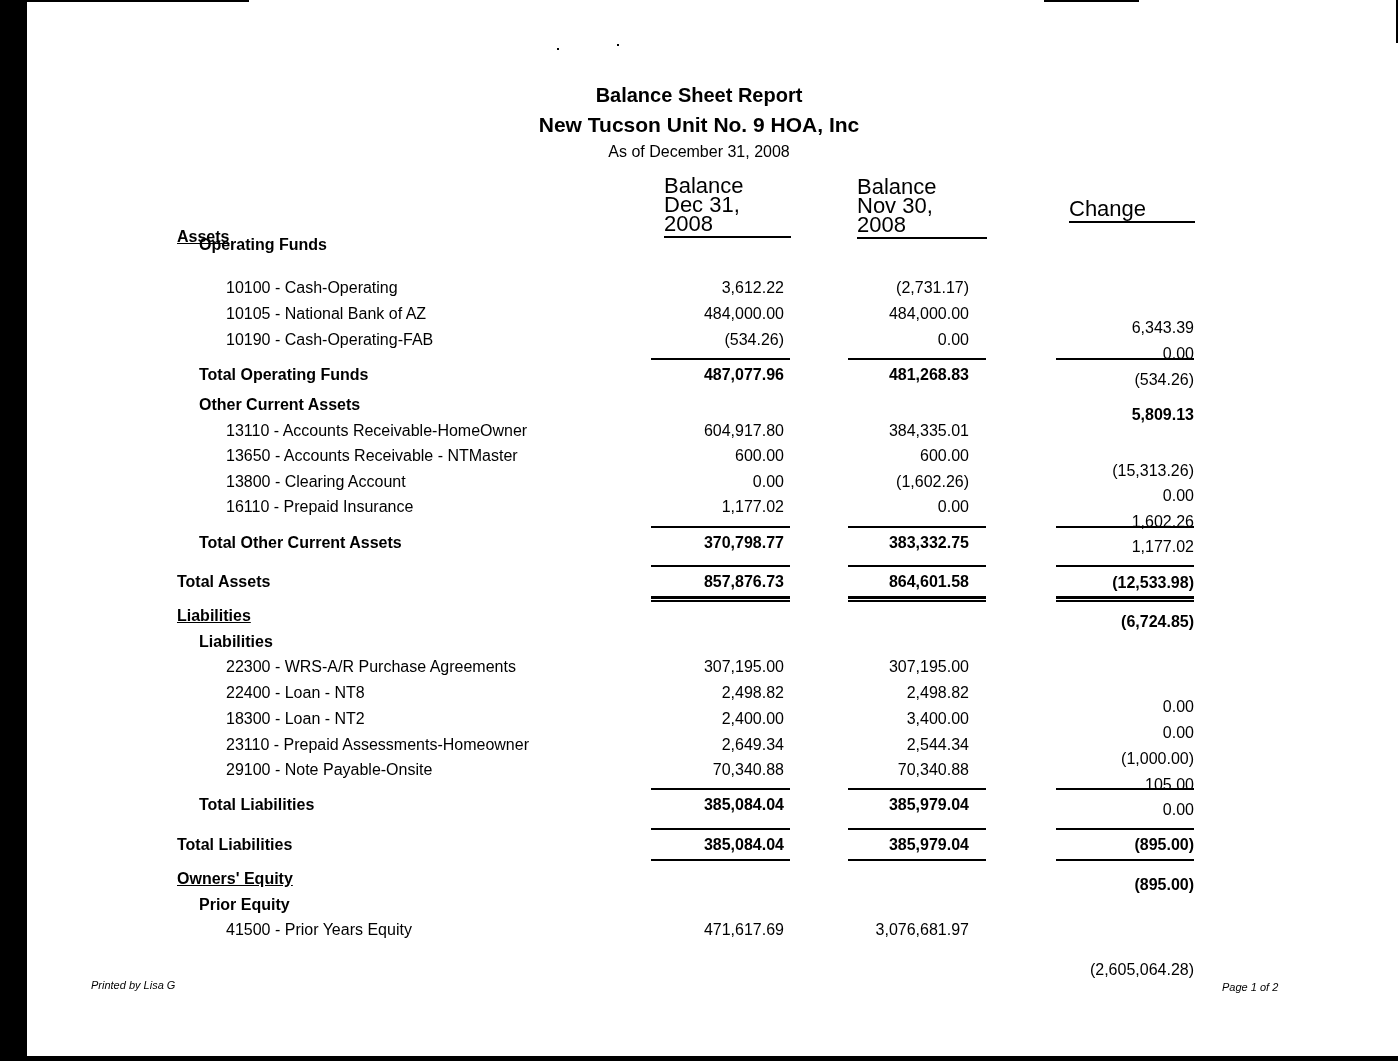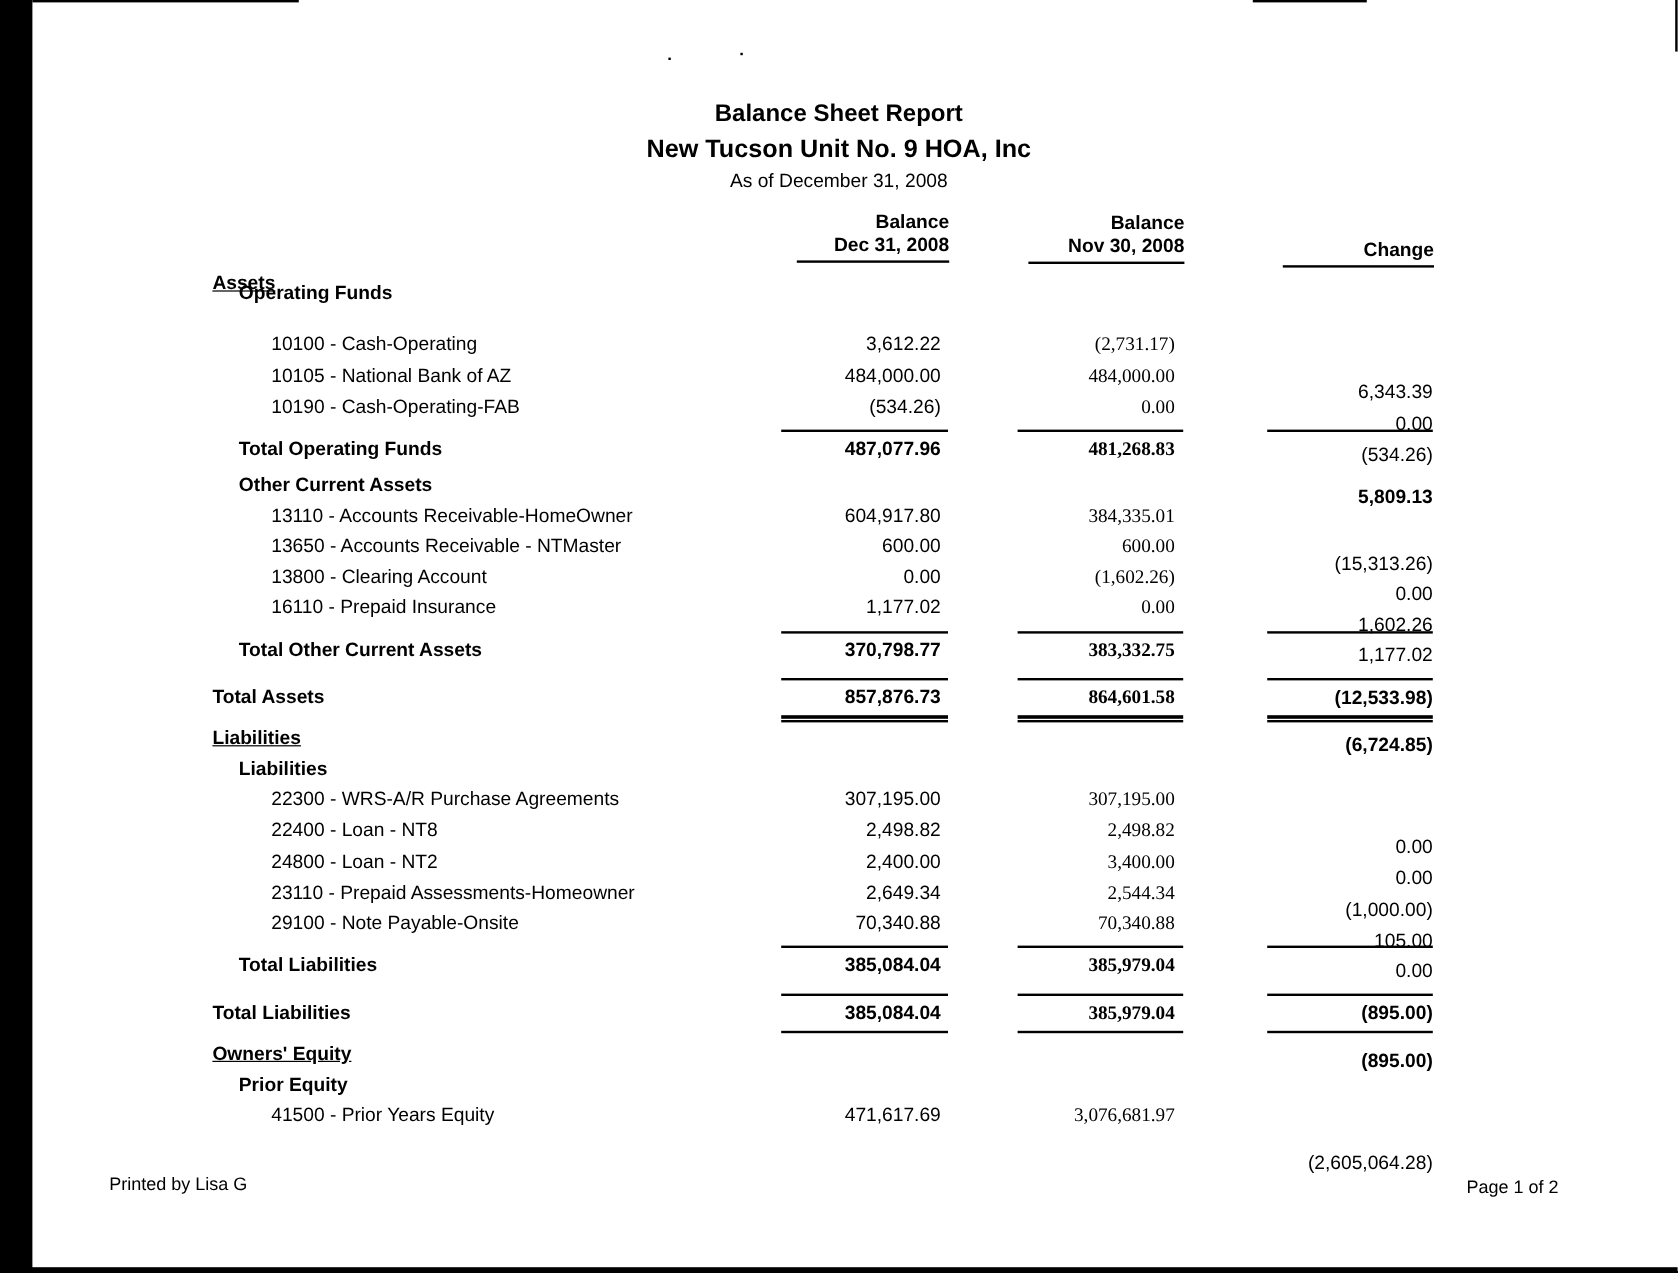--- a/index.html
+++ b/index.html
@@ -14,45 +14,45 @@
   .edge-top-a { left: 27px; top: 0; width: 222px; height: 2px; }
   .edge-top-b { left: 1044px; top: 0; width: 95px; height: 2px; }
   .edge-right { left: 1396px; top: 0; width: 2px; height: 43px; }
   .speck { position: absolute; width: 2px; height: 2px; background: #000; }
 
   .header { position: absolute; left: 0; width: 1398px; text-align: center; }
   .title { top: 84px; font-size: 20px; font-weight: bold; }
   .company { top: 113px; font-size: 21px; font-weight: bold; }
   .asof { top: 143px; font-size: 16px; }
 
-  .colhead { position: absolute; text-align: right; font-weight: bold; font-size: 16px; line-height: 19px; }
+  .colhead { position: absolute; text-align: left; font-weight: normal; font-size: 22px; line-height: 19px; }
   .colhead .rule { position: absolute; left: 0; right: 0; bottom: -5px; height: 2px; background: #000; }
   .ch1 { left: 664px; width: 127px; top: 176px; }
   .ch2 { left: 857px; width: 130px; top: 177px; }
   .ch3 { left: 1069px; width: 126px; top: 199px; }
 
   .row { position: absolute; left: 0; width: 1398px; height: 22px; font-size: 16px; }
   .row .label { position: absolute; white-space: nowrap; }
   .lvl0 { left: 177px; }
   .lvl1 { left: 199px; }
   .lvl2 { left: 226px; }
   .row.bold .label, .row.bold .amt { font-weight: bold; }
   .section .label { font-weight: bold; text-decoration: underline; }
   .sub .label { font-weight: bold; }
   .amt { position: absolute; text-align: right; white-space: nowrap; }
   .a1 { right: 614px; }
-  .a2 { right: 419px; font-family: Liberation Serif, serif; }
+  .a2 { right: 429px; }
   .a3 { right: 204px; margin-top: 40px; }
 
   .hrule { position: absolute; height: 2px; background: #000; }
   .r1 { left: 651px; width: 139px; }
   .r2 { left: 848px; width: 138px; }
   .r3 { left: 1056px; width: 138px; }
 
-  .footer { position: absolute; font-size: 15px; }
+  .footer { position: absolute; font-size: 11px; font-style: italic; }
   .footer-left { left: 91px; top: 979px; }
   .footer-right { left: 1222px; top: 981px; }
 </style>
 </head>
 <body>
 
 <div class="edge edge-left"></div>
 <div class="edge edge-bottom"></div>
 <div class="edge edge-top-a"></div>
 <div class="edge edge-top-b"></div>
@@ -176,21 +176,21 @@
       <span class="amt a2">307,195.00</span>
       <span class="amt a3">0.00</span>
     </div>
     <div class="row " style="top: 684px;">
       <span class="label lvl2">22400 - Loan - NT8</span>
       <span class="amt a1">2,498.82</span>
       <span class="amt a2">2,498.82</span>
       <span class="amt a3">0.00</span>
     </div>
     <div class="row " style="top: 710px;">
-      <span class="label lvl2">24800 - Loan - NT2</span>
+      <span class="label lvl2">18300 - Loan - NT2</span>
       <span class="amt a1">2,400.00</span>
       <span class="amt a2">3,400.00</span>
       <span class="amt a3">(1,000.00)</span>
     </div>
     <div class="row " style="top: 736px;">
       <span class="label lvl2">23110 - Prepaid Assessments-Homeowner</span>
       <span class="amt a1">2,649.34</span>
       <span class="amt a2">2,544.34</span>
       <span class="amt a3">105.00</span>
     </div>

